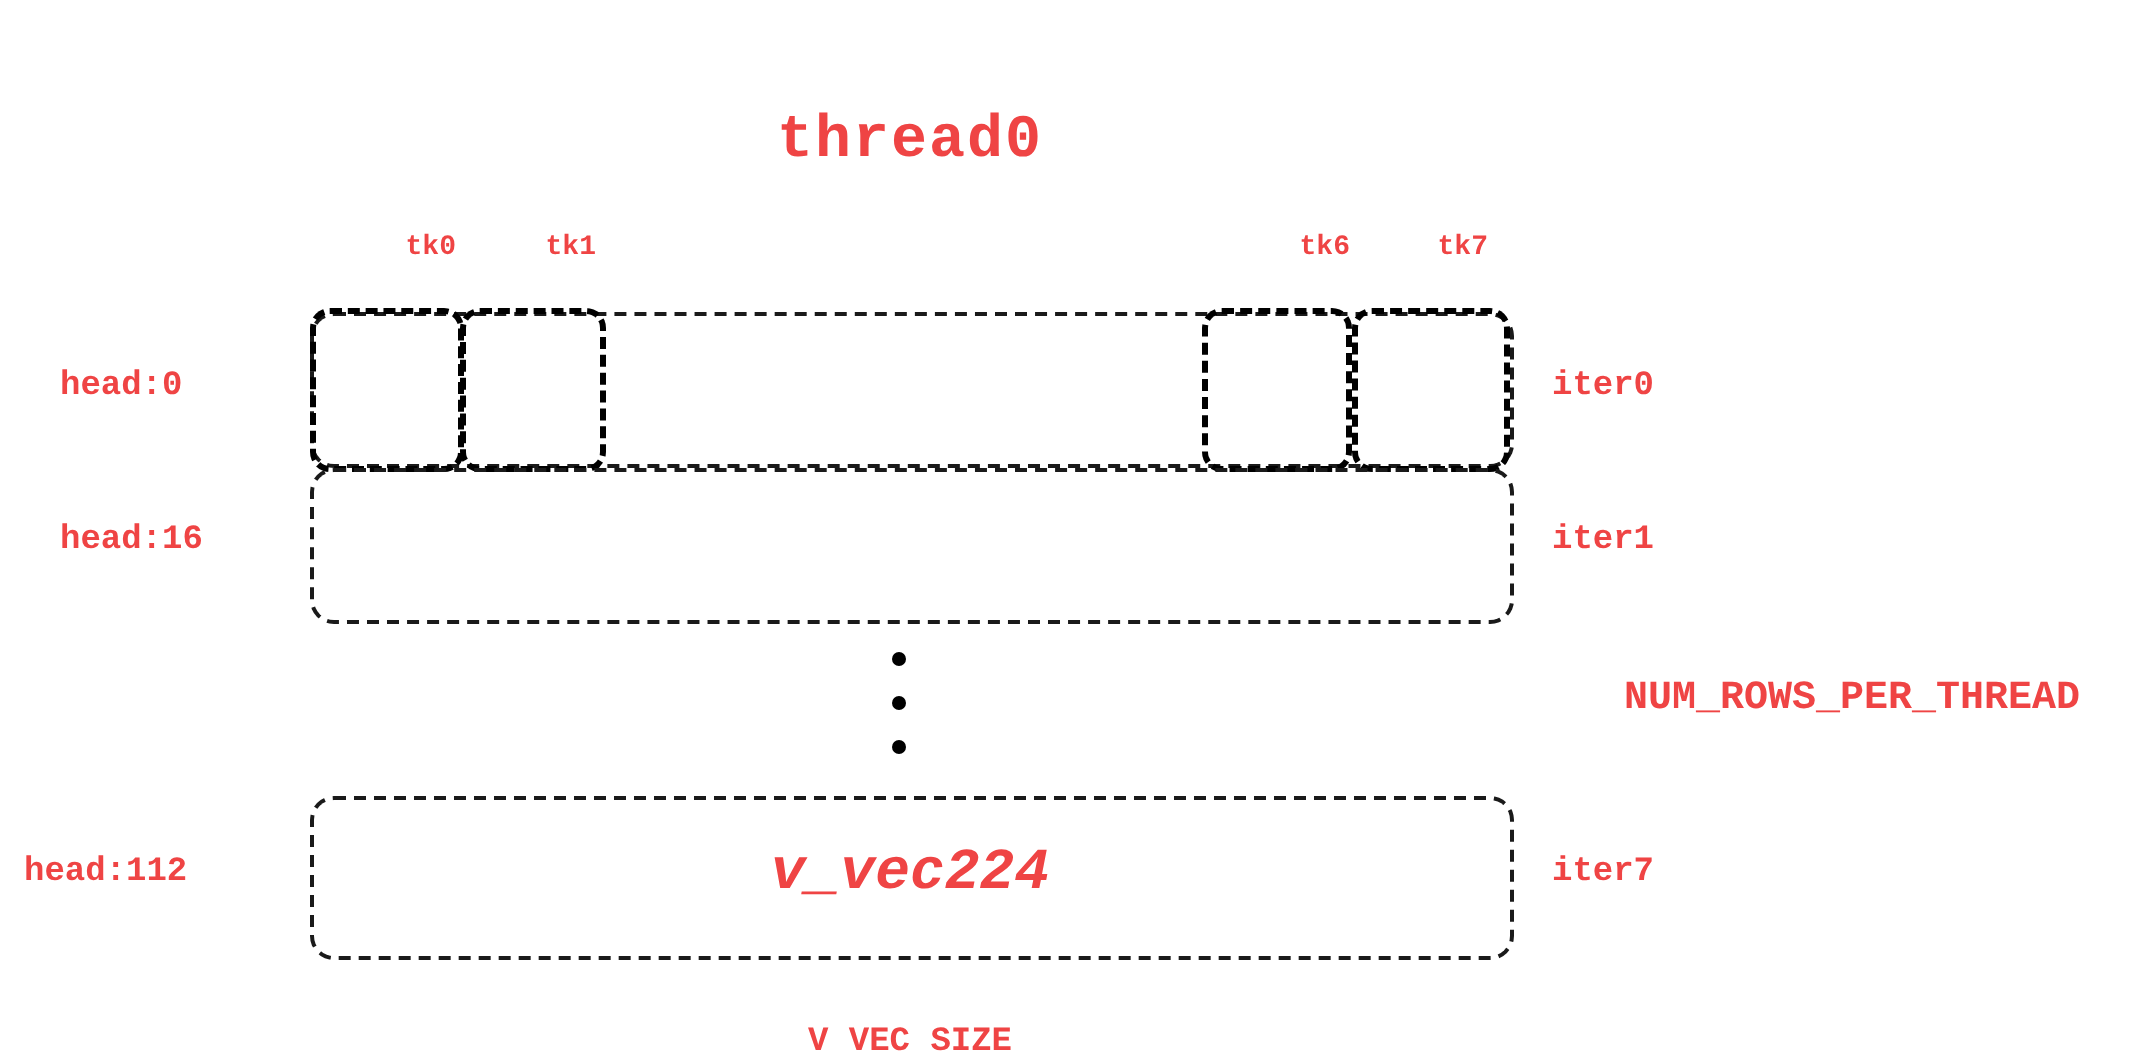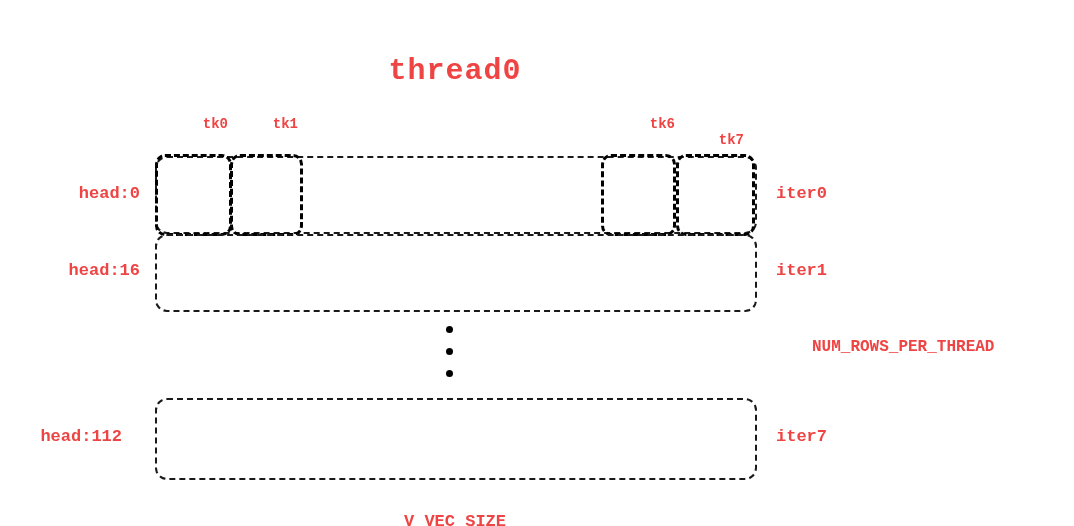--- a/index.html
+++ b/index.html
@@ -53,25 +53,24 @@
     font-style: italic;
     text-align: center;
   }
 
   .side-label {
     font-size: 17px;
     font-weight: bold;
   }
   .head-label {
     width: 110px;
-    text-align: right;
   }
 
   .annot-label {
-    font-size: 16px;
+    font-size: 20px;
     font-weight: bold;
   }
 
   .dots {
     display: flex;
     flex-direction: column;
     align-items: center;
     gap: 15px;
   }
   .dot {
@@ -84,21 +83,21 @@
 </head>
 <body>
 
 <div class="canvas">
 
   <div class="abs title" style="left:330px; top:26px; width:250px;">thread0</div>
 
   <div class="abs tk-label" style="left:168px; top:88px;">tk0</div>
   <div class="abs tk-label" style="left:238px; top:88px;">tk1</div>
   <div class="abs tk-label" style="left:615px; top:88px;">tk6</div>
-  <div class="abs tk-label" style="left:684px; top:104px;">tk7</div>
+  <div class="abs tk-label" style="left:684px; top:88px;">tk7</div>
 
   <div class="abs row-box" style="left:155px; top:128px; width:602px; height:78px;"></div>
 
   <div class="abs chunk-box" style="left:155px; top:126px; width:77px; height:82px;"></div>
   <div class="abs chunk-box" style="left:230px; top:126px; width:73px; height:82px;"></div>
   <div class="abs chunk-box" style="left:601px; top:126px; width:75px; height:82px;"></div>
   <div class="abs chunk-box" style="left:676px; top:126px; width:79px; height:82px;"></div>
 
   <div class="abs side-label head-label" style="left:30px; top:156px;">head:0</div>
   <div class="abs side-label" style="left:776px; top:156px;">iter0</div>
@@ -109,18 +108,19 @@
 
   <div class="abs dots" style="left:446px; top:298px;">
     <div class="dot"></div>
     <div class="dot"></div>
     <div class="dot"></div>
   </div>
 
   <div class="abs annot-label" style="left:812px; top:310px;">NUM_ROWS_PER_THREAD</div>
 
   <div class="abs row-box" style="left:155px; top:370px; width:602px; height:82px;"></div>
+  <div class="abs vec-label" style="left:305px; top:392px; width:300px;">v_vec224</div>
   <div class="abs side-label head-label" style="left:12px; top:399px;">head:112</div>
   <div class="abs side-label" style="left:776px; top:399px;">iter7</div>
 
   <div class="abs annot-label" style="left:305px; top:484px; width:300px; text-align:center; font-size:17px;">V_VEC_SIZE</div>
 
 </div>
 
 </body></html>

